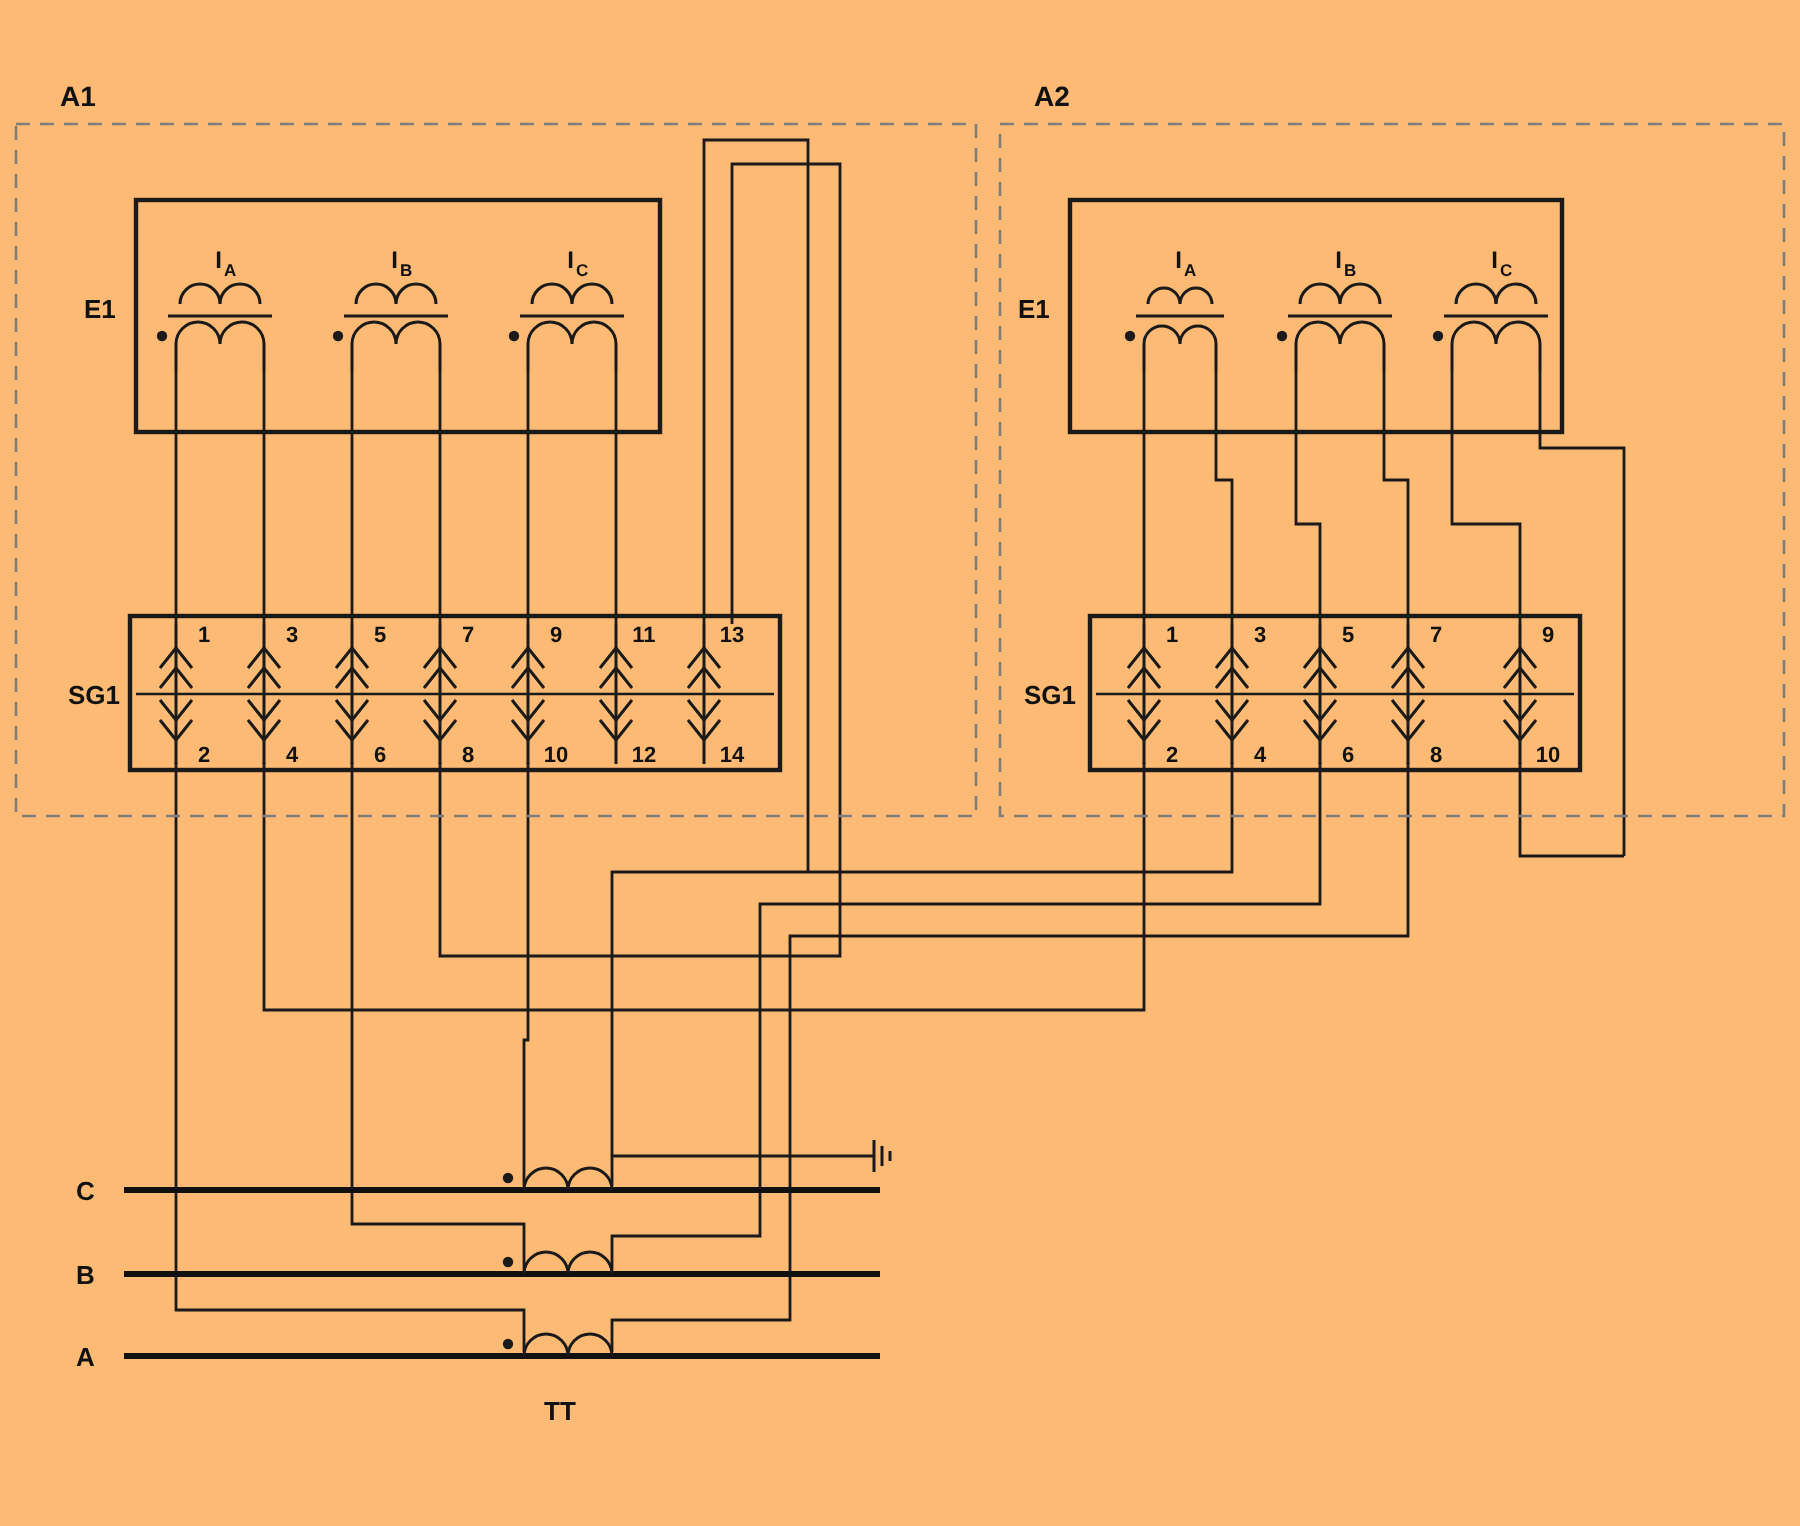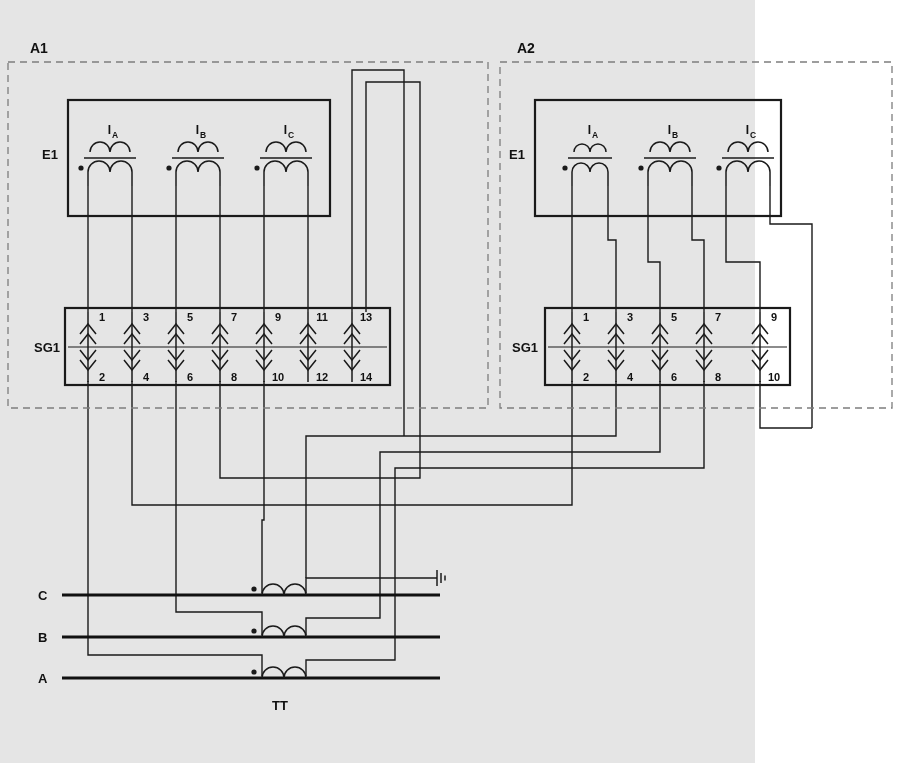--- a/index.html
+++ b/index.html
@@ -1,16 +1,16 @@
 <!DOCTYPE html>
 <html><head>
 <meta charset="utf-8">
 <style>
   html,body{margin:0;padding:0;background:#ffffff;}
-  .stage{width:755px;height:763px;position:relative;background:#e5e5e5;}
+  .stage{width:900px;height:763px;position:relative;background:#fdba74;}
   svg{display:block;color:#1a1a1a;font-family:"Liberation Sans",sans-serif;}
   .w path{stroke:#1a1a1a;stroke-width:1.4;fill:none;}
   .box{stroke:#1a1a1a;stroke-width:2.2;fill:none;}
   .dash{stroke:#7d7d7d;stroke-width:1.3;fill:none;stroke-dasharray:7 5;}
   .sym{stroke:#1a1a1a;stroke-width:1.5;fill:none;}
   .mid{stroke:#1a1a1a;stroke-width:1.2;}
   .bus{stroke:#111;stroke-width:3;}
   text{fill:#111;}
   .big{font-weight:bold;font-size:14px;}
   .lbl{font-weight:bold;font-size:13px;}

